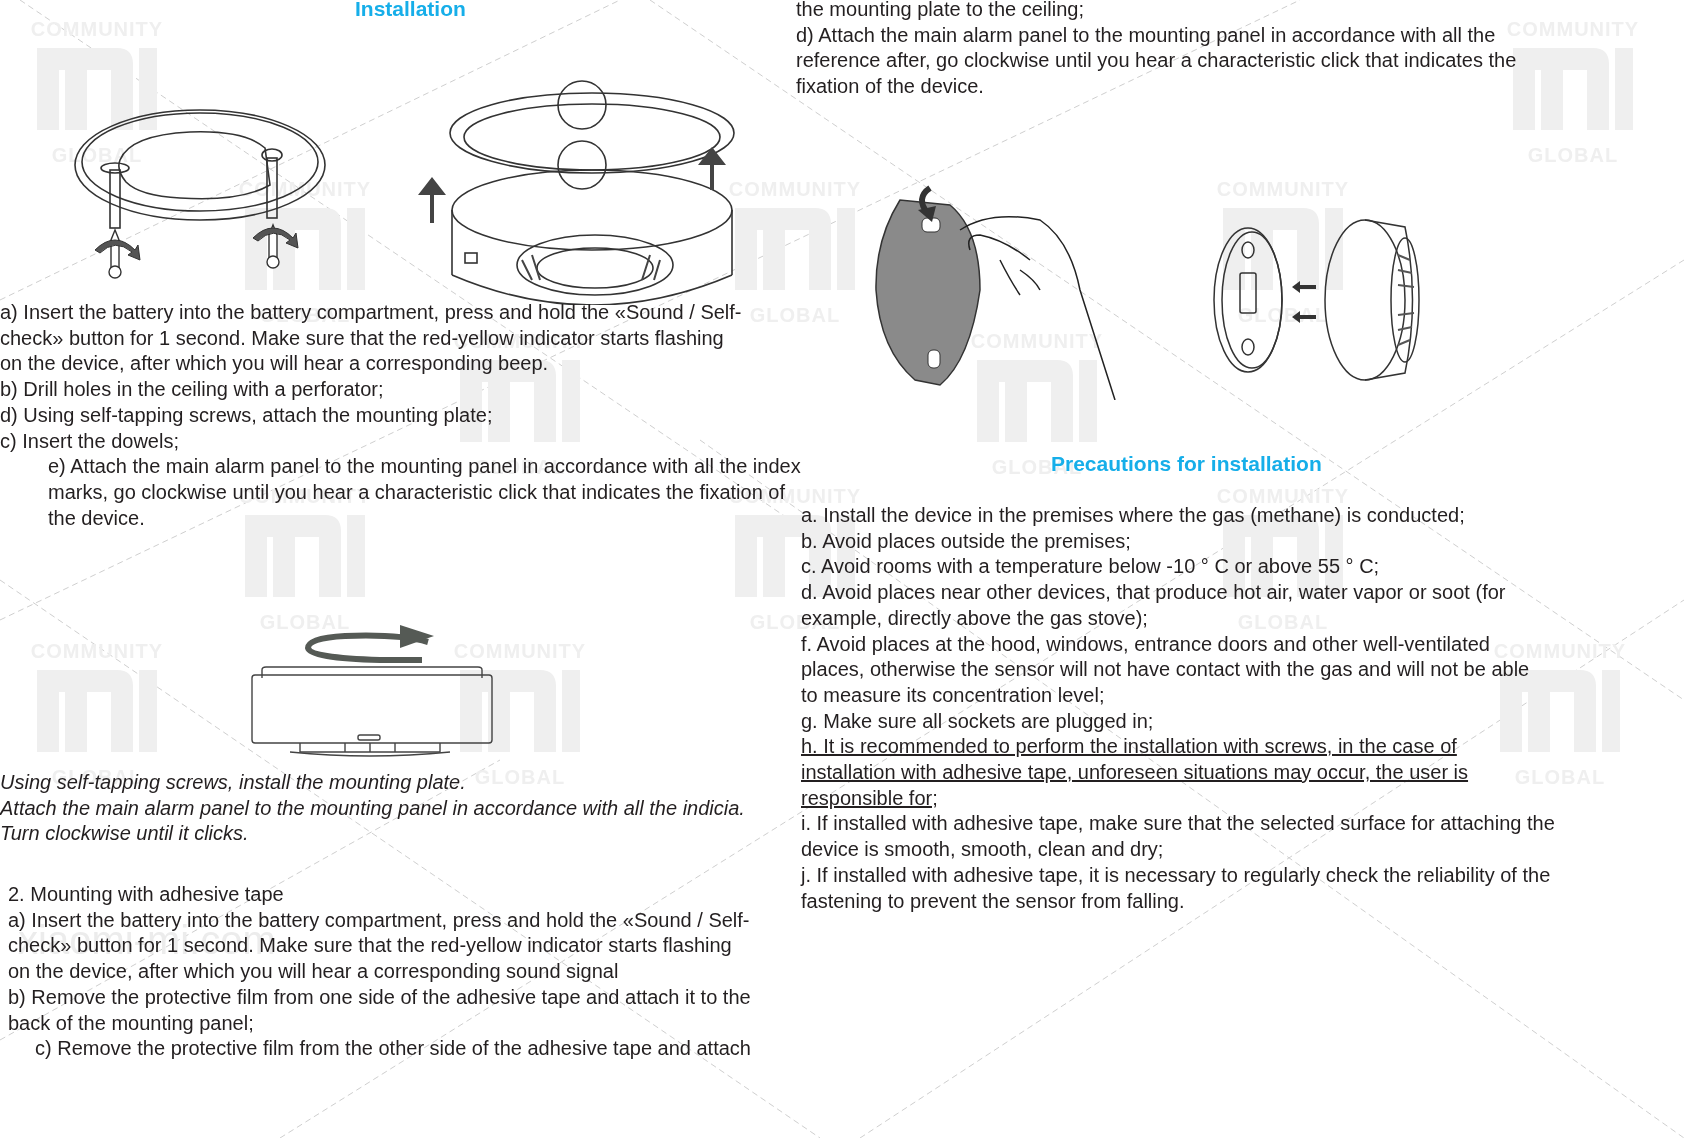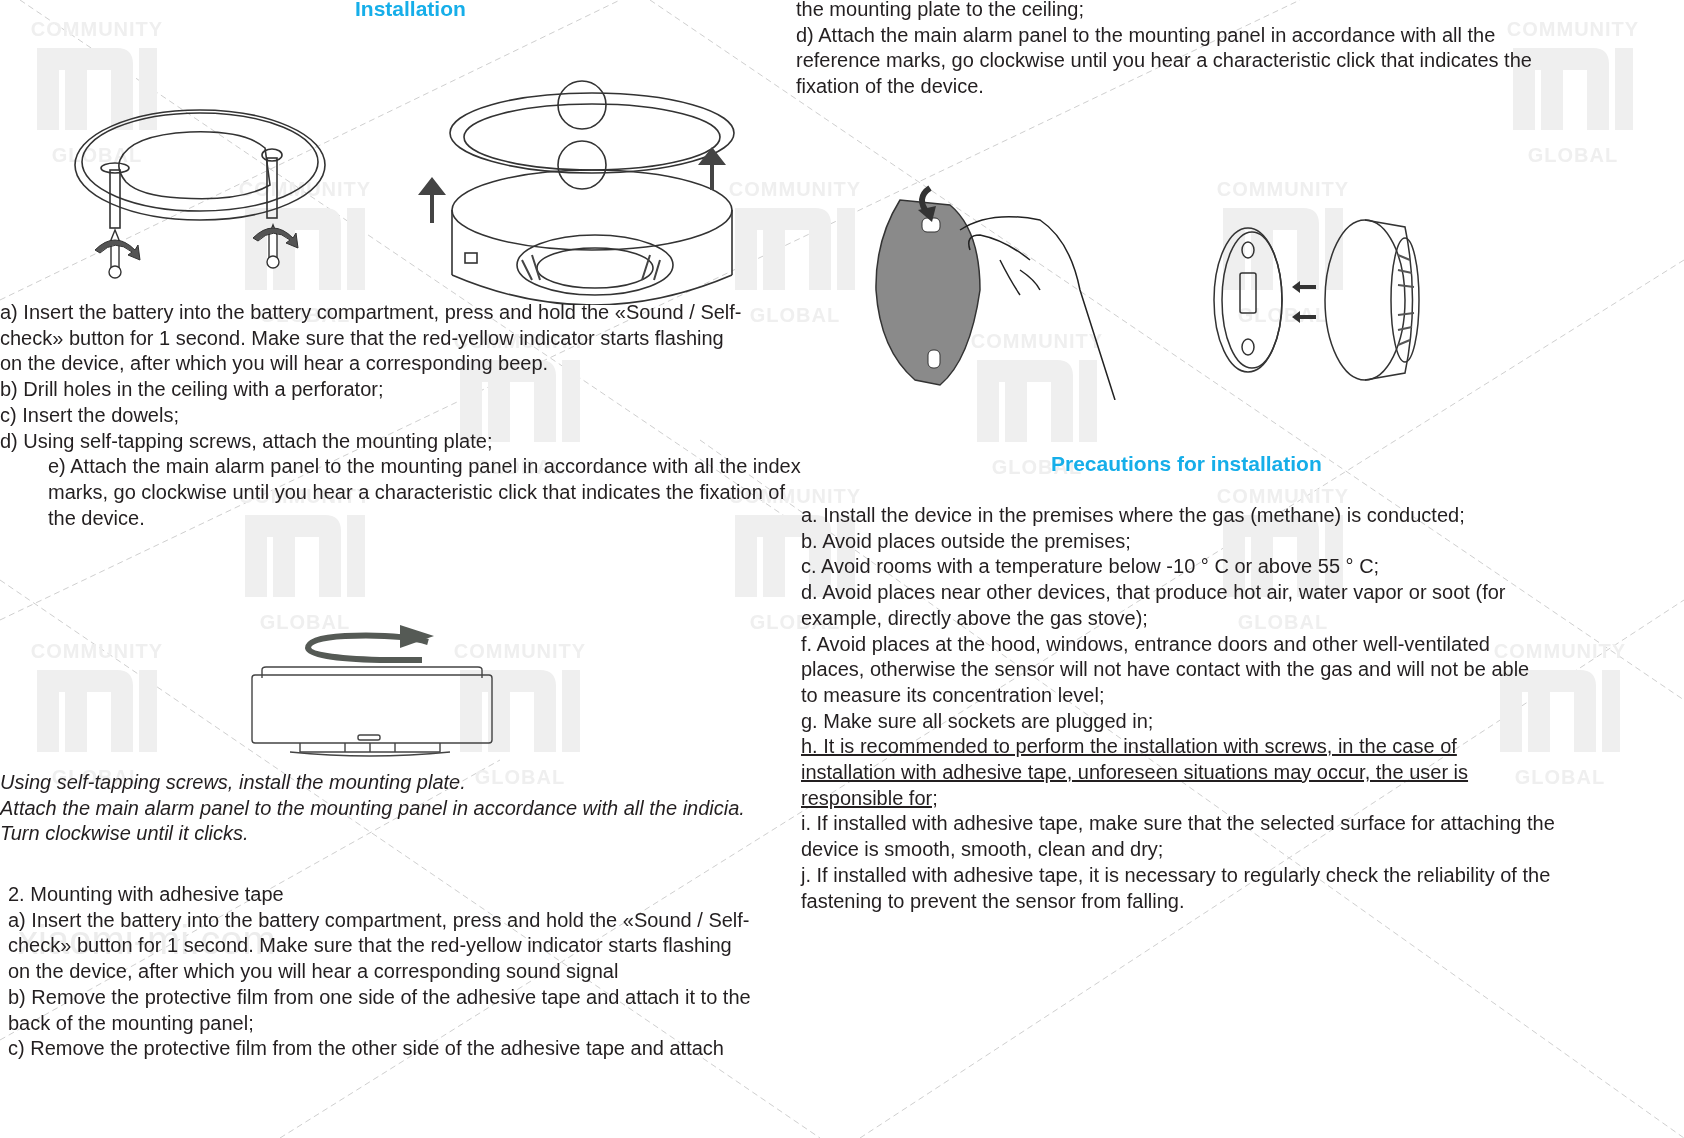--- a/index.html
+++ b/index.html
@@ -222,22 +222,22 @@
         </g>
         <g stroke="#444" stroke-width="2">
           <path d="M112 195 L122 215 M122 190 L130 215 M240 190 L232 215 M250 195 L244 215"></path>
         </g>
       </svg>
     </div>
 
     <div class="txt" style="left:0px; top:300px; width:790px;">
       <p style="width:750px;">a) Insert the battery into the battery compartment, press and hold the «Sound / Self-check» button for 1 second. Make sure that the red-yellow indicator starts flashing on the device, after which you will hear a corresponding beep.</p>
       <p>b) Drill holes in the ceiling with a perforator;</p>
+      <p>d) Using self-tapping screws, attach the mounting plate;</p>
       <p>c) Insert the dowels;</p>
-      <p>d) Using self-tapping screws, attach the mounting plate;</p>
       <p style="width:760px;margin-left:48px;">e) Attach the main alarm panel to the mounting panel in accordance with all the index marks, go clockwise until you hear a characteristic click that indicates the fixation of the device.</p>
     </div>
 
     <div class="illus" style="left:250px; top:612px;">
       <svg width="250" height="150" viewBox="0 0 250 150">
         <path d="M178 30 Q150 22 95 24 Q58 26 58 36 Q60 46 130 48 L172 48" fill="none" stroke="#555a55" stroke-width="6"></path>
         <path d="M150 13 L184 24 L150 36 Z" fill="#555a55"></path>
         <g fill="none" stroke="#444" stroke-width="1.4">
           <path d="M12 66 L12 58 Q12 55 16 55 L228 55 Q232 55 232 58 L232 66"></path>
           <rect x="2" y="63" width="240" height="68" rx="3"></rect>
@@ -252,26 +252,26 @@
     <div class="txt" style="left:0px; top:770px; width:760px;font-style:italic;">
       <p>Using self-tapping screws, install the mounting plate.</p>
       <p>Attach the main alarm panel to the mounting panel in accordance with all the indicia.</p>
       <p>Turn clockwise until it clicks.</p>
     </div>
 
     <div class="txt" style="left:8px; top:882px; width:770px;">
       <p>2. Mounting with adhesive tape</p>
       <p style="width:750px;">a) Insert the battery into the battery compartment, press and hold the «Sound / Self-check» button for 1 second. Make sure that the red-yellow indicator starts flashing on the device, after which you will hear a corresponding sound signal</p>
       <p style="width:765px;">b) Remove the protective film from one side of the adhesive tape and attach it to the back of the mounting panel;</p>
-      <p style="white-space:nowrap;">c) Remove the protective film from the other side of the adhesive tape and attach</p>
+      <p style="white-space:nowrap;text-align:center;">c) Remove the protective film from the other side of the adhesive tape and attach</p>
     </div>
 
     <div class="txt" style="left:796px; top:-3px; width:770px;">
       <p>the mounting plate to the ceiling;</p>
-      <p style="width:760px;">d) Attach the main alarm panel to the mounting panel in accordance with all the reference marks, go clockwise until you hear a characteristic click that indicates the fixation of the device.</p>
+      <p style="width:760px;">d) Attach the main alarm panel to the mounting panel in accordance with all the reference after, go clockwise until you hear a characteristic click that indicates the fixation of the device.</p>
     </div>
 
     <div class="illus" style="left:870px; top:180px;">
       <svg width="260" height="220" viewBox="0 0 260 220">
         <path d="M30 20 Q5 60 6 110 Q10 170 45 200 L70 205 Q100 180 110 110 Q110 50 80 25 Z" fill="#8a8a8a" stroke="#333" stroke-width="1.5"></path>
         <rect x="52" y="38" width="18" height="14" rx="5" fill="#fff" stroke="#333"></rect>
         <rect x="58" y="170" width="12" height="18" rx="5" fill="#fff" stroke="#333"></rect>
         <path d="M60 8 Q45 18 58 34" fill="none" stroke="#333" stroke-width="6"></path>
         <path d="M48 30 L62 42 L66 26 Z" fill="#333"></path>
         <path d="M90 50 Q120 30 170 40 Q200 60 210 110 L245 220 M100 70 Q95 55 110 55 Q135 60 160 80 M130 80 Q140 100 150 115 M150 90 Q165 100 170 110" fill="none" stroke="#222" stroke-width="1.5"></path>

